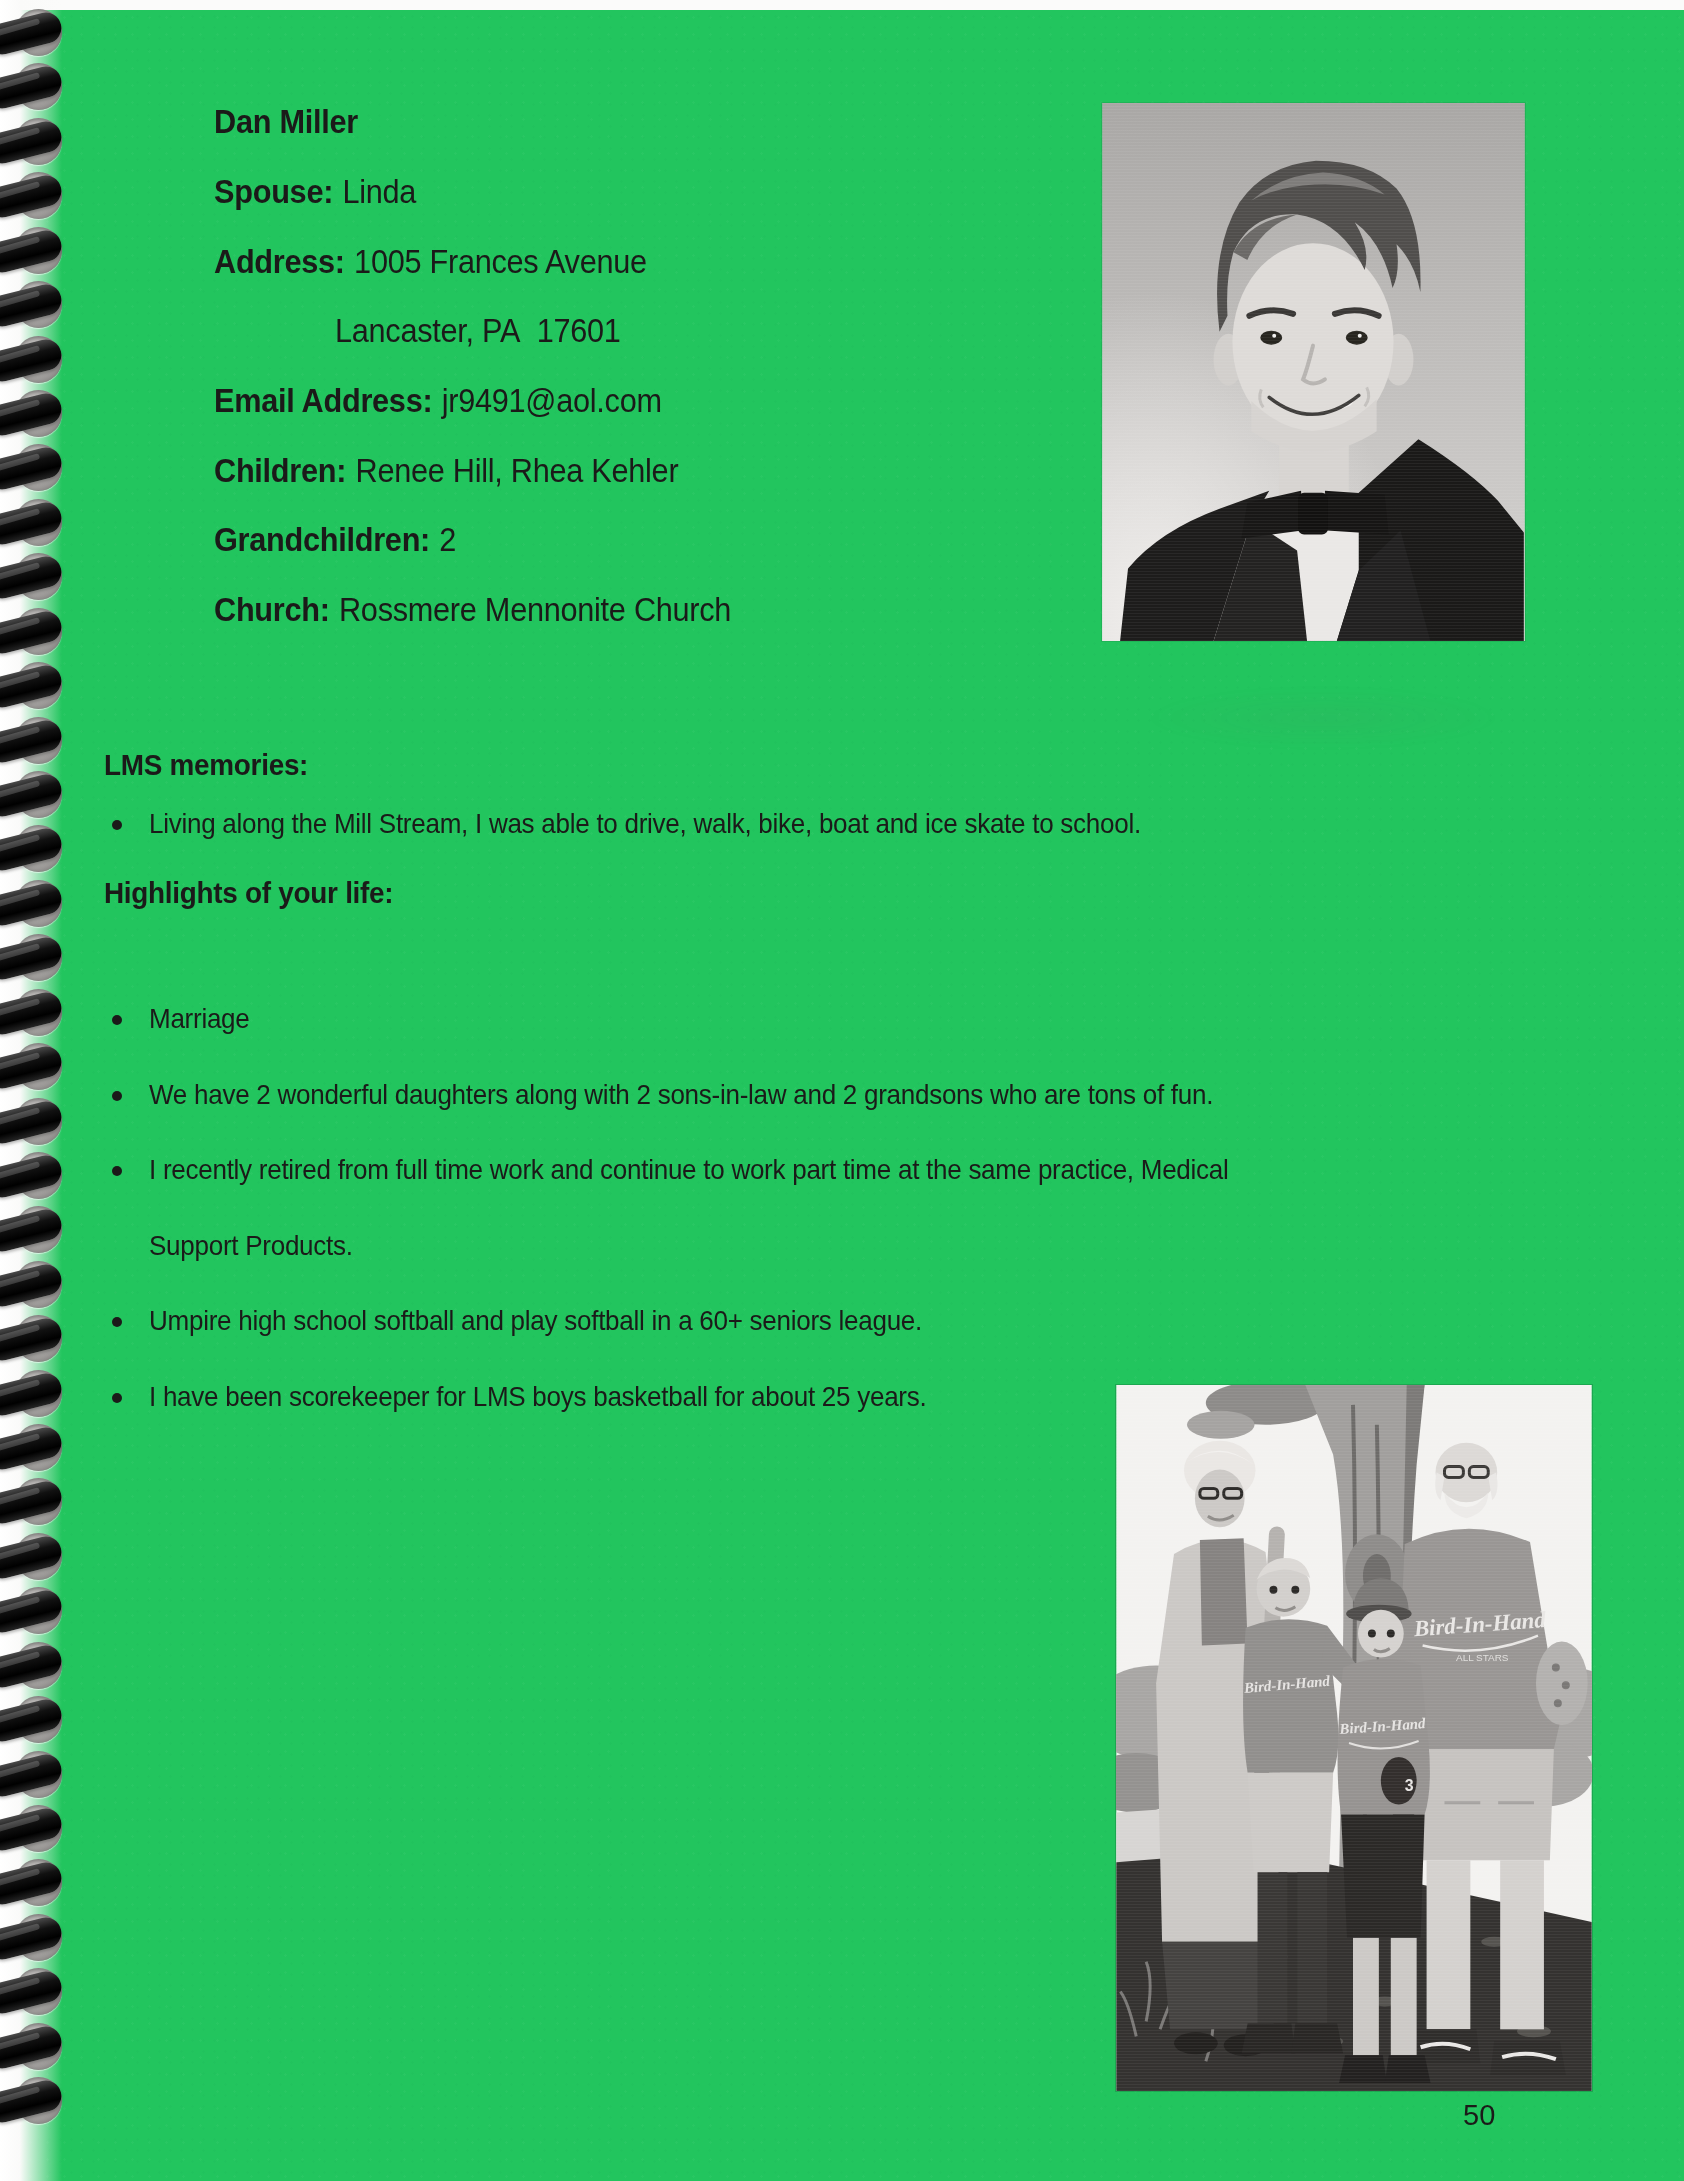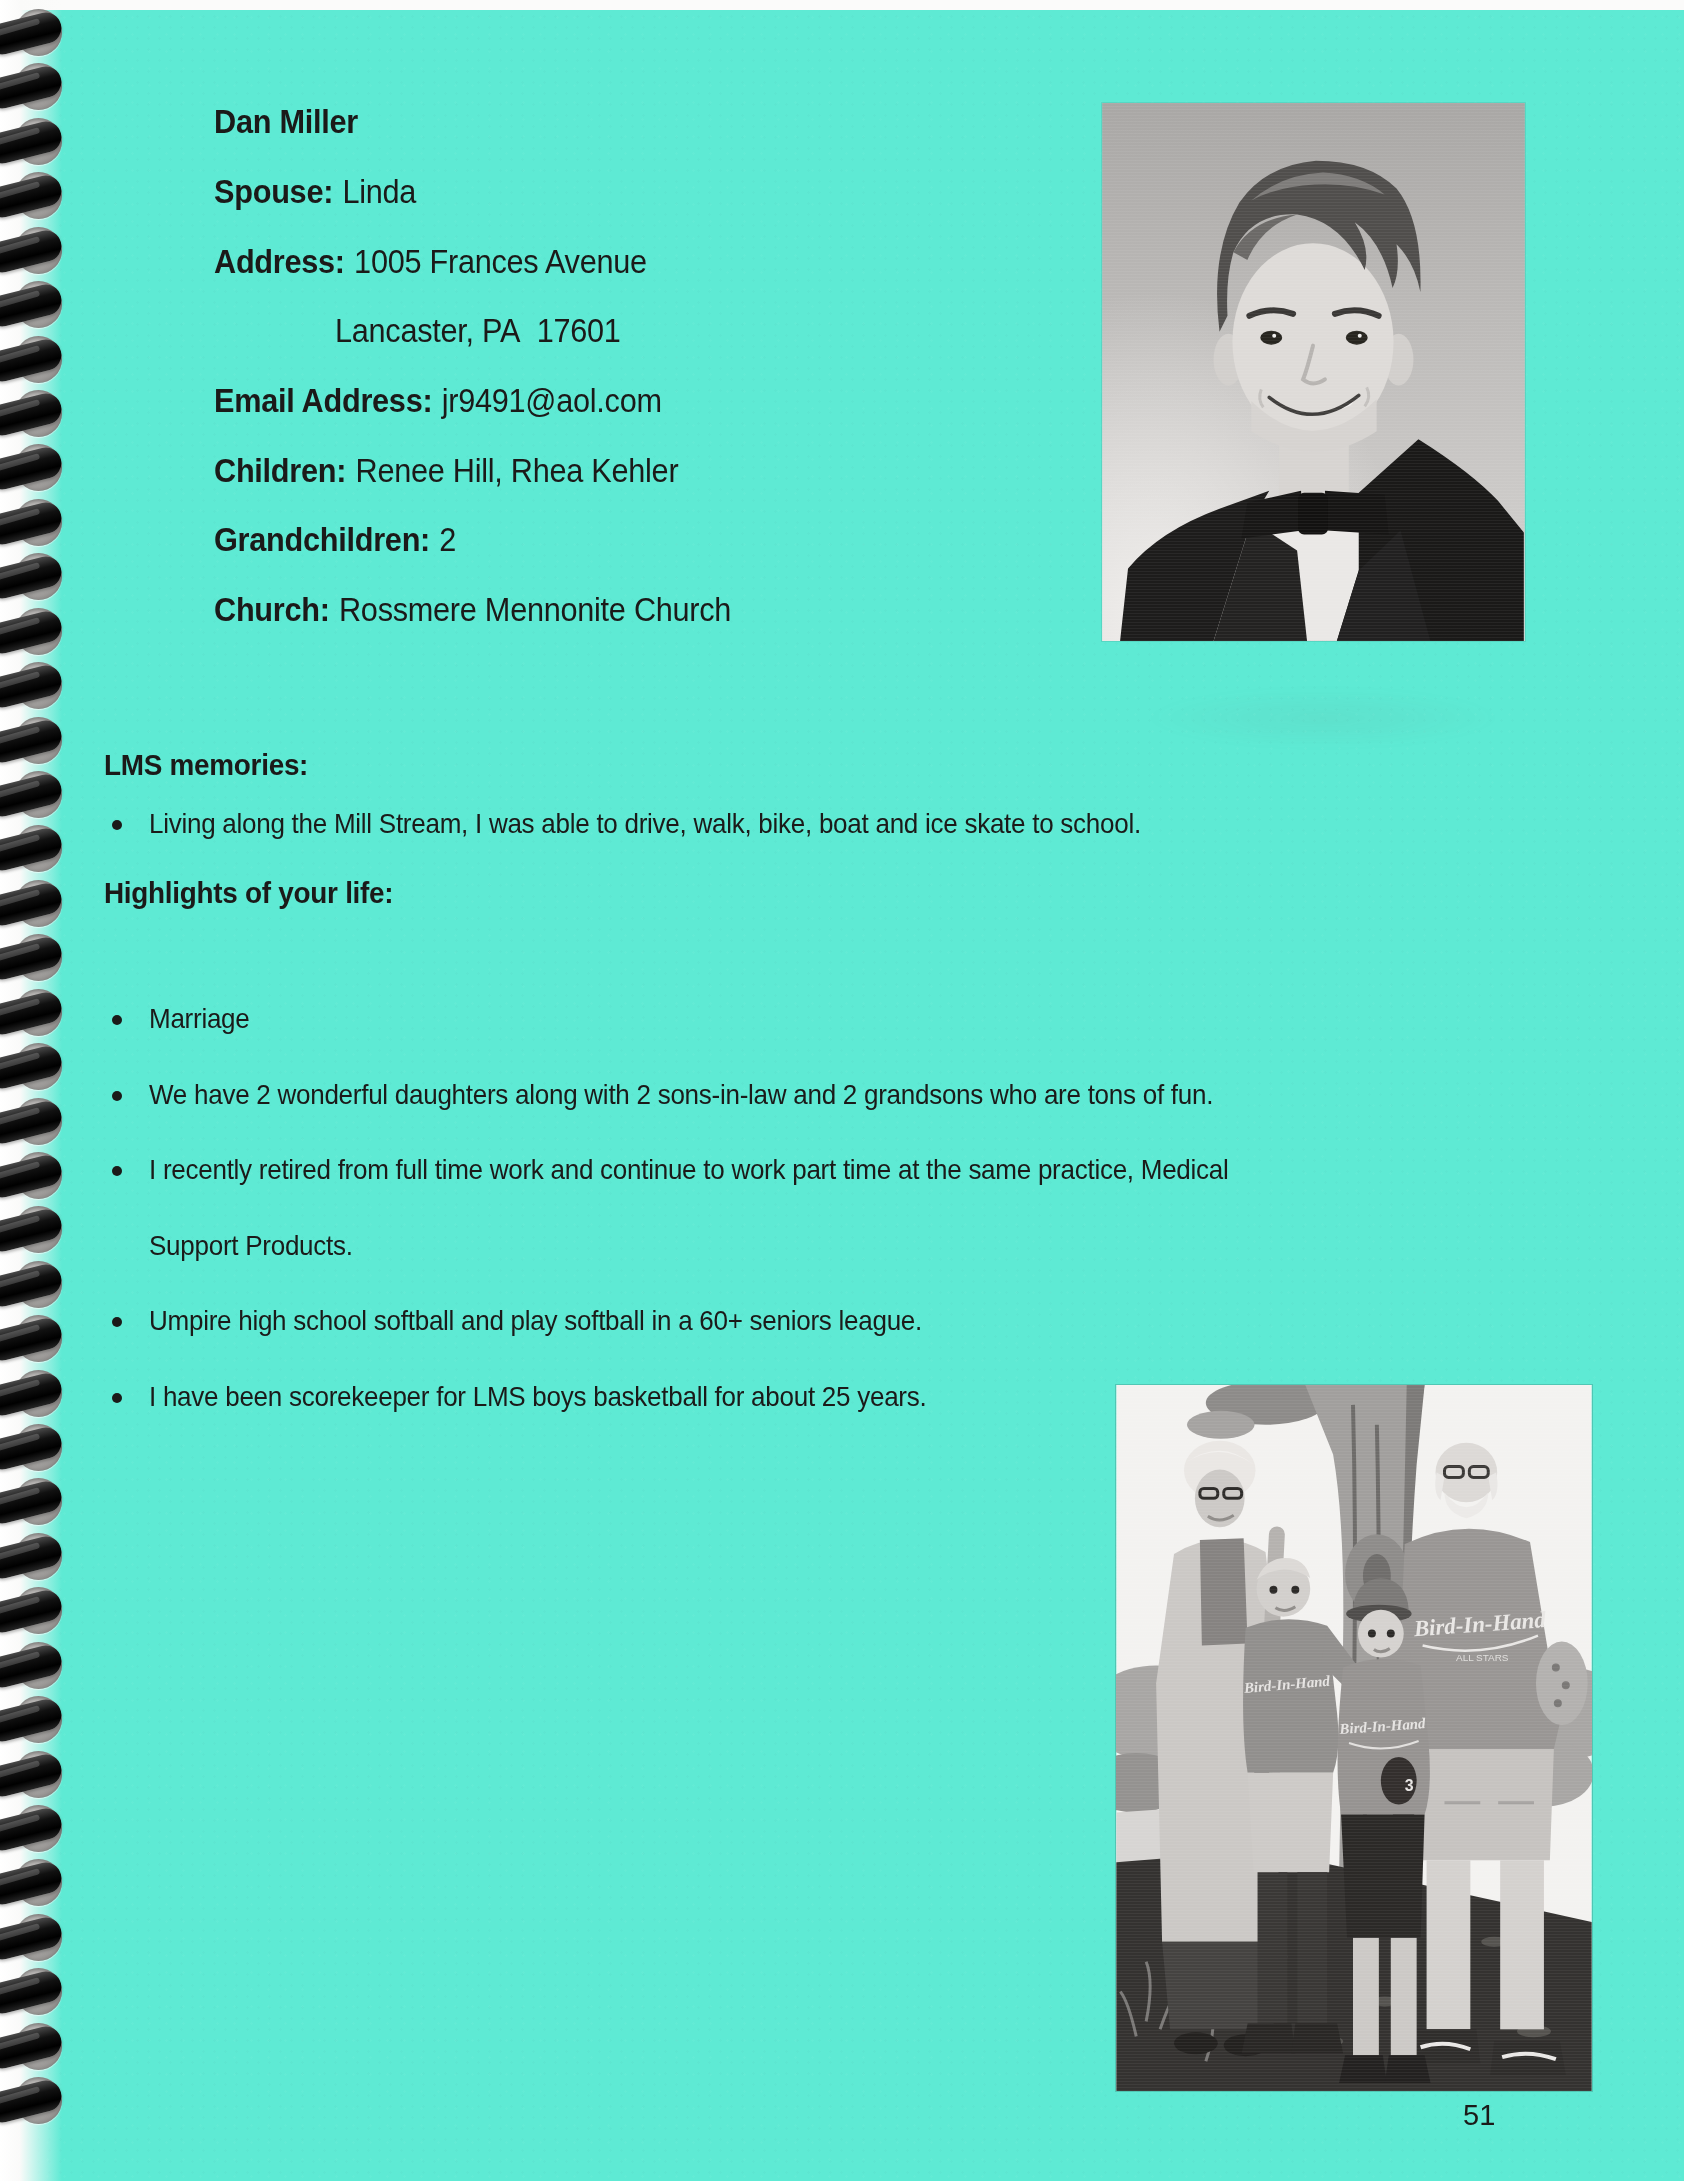--- a/index.html
+++ b/index.html
@@ -1,18 +1,18 @@
 <!DOCTYPE html>
 <html><head>
 <meta charset="utf-8">
 <style>
   html,body{margin:0;padding:0;background:#777;}
   #page{
     position:relative;width:1685px;height:2181px;overflow:hidden;
-    background:#5eead4;
+    background:#22c55e;
     font-family:"Liberation Sans",sans-serif;color:#1b1a19;
   }
   
   #page::before{
     content:"";position:absolute;inset:0;pointer-events:none;
     background-image:radial-gradient(rgba(0,0,0,.015) 1px,transparent 1.4px),
                      radial-gradient(rgba(255,255,255,.03) 1px,transparent 1.4px);
     background-size:11px 11px,17px 17px;background-position:0 0,5px 9px;
   }
   #top-strip{position:absolute;left:0;top:0;width:100%;height:10px;background:#fbfbfa;}
@@ -452,15 +452,15 @@
         <text x="290" y="408" font-size="16" font-weight="bold" fill="#e8e6e4" font-family="Liberation Sans, sans-serif">3</text>
         <path d="M226 432 L310 432 L306 556 L232 556 Z" fill="#2b2927"></path>
         <rect x="238" y="556" width="26" height="118" fill="#ccc9c6"></rect>
         <rect x="276" y="556" width="26" height="118" fill="#ccc9c6"></rect>
         <path d="M230 674 L268 674 L272 702 L224 702 Z" fill="#232120"></path>
         <path d="M274 674 L310 674 L316 702 L270 702 Z" fill="#232120"></path>
       </g>
     </svg>
   </div>
 
-  <div id="page-number">51</div>
+  <div id="page-number">50</div>
 </div>
 
 
 </body></html>

